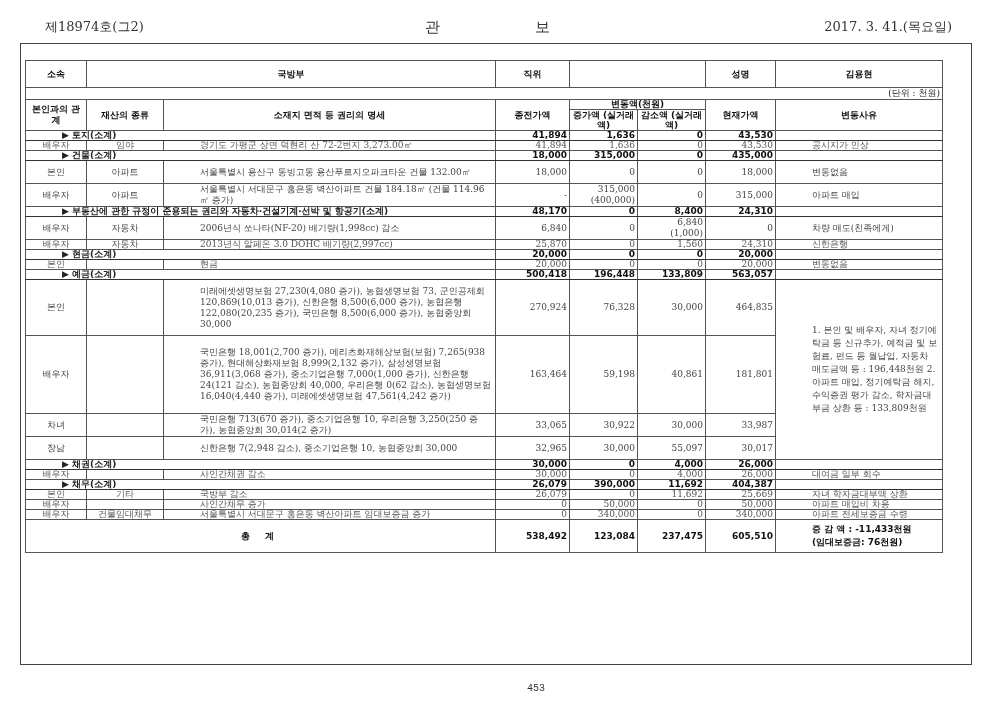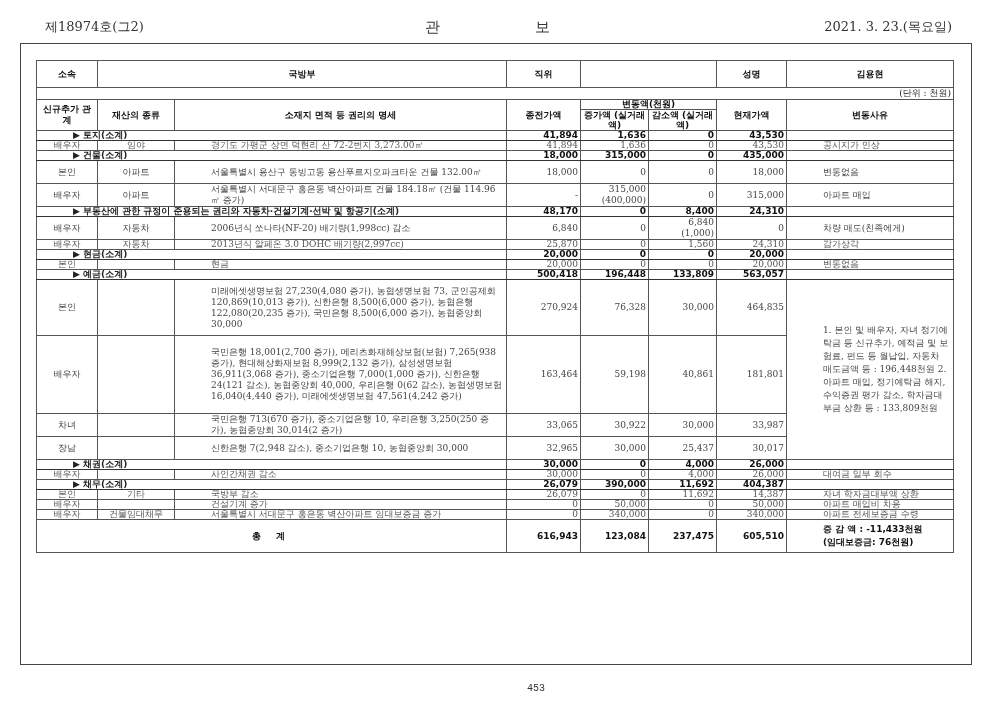--- a/index.html
+++ b/index.html
@@ -8,21 +8,21 @@
   .hdr { position:absolute; top:18px; font-size:13px; color:#333; }
   .hdr.left { left:45px;text-align:center; }
   .hdr.c1 { left:425px; font-size:15px; }
   .hdr.c2 { left:535px; font-size:15px; }
   .hdr.right { right:48px; }
   .frame { position:absolute; left:20px; top:43px; width:952px; height:622px;
            border:1.5px solid #444; box-sizing:border-box; }
   .pagenum { position:absolute; top:683px; left:0; width:1000px; text-align:center;
              font-family:Liberation Mono, monospace; font-size:10px; color:#333;padding-left:36px; }
 
-  table { position:absolute; left:36px; top:60px; width:917px; border-collapse:collapse;
+  table { position:absolute; left:25px; top:60px; width:917px; border-collapse:collapse;
           table-layout:fixed; font-size:9px; line-height:11px; }
   td { border:1px solid #555; padding:0 2px; vertical-align:middle; overflow:hidden; }
   .b { font-weight:bold; font-family:"DejaVu Sans", sans-serif; color:#111; }
   .c { text-align:center; }
   .r { text-align:right; }
   .l { text-align:left;padding-left:36px; }
   .hd td { height:26px; }
   .unit { text-align:right; font-size:9px; border-top:none; height:10px; }
   .sub td { height:9px; font-size:9px; line-height:9px; border-bottom:1.5px solid #333; }
   .sub td.lbl { font-weight:bold; font-family:"DejaVu Sans", sans-serif; }
@@ -30,21 +30,21 @@
   .norm td { color:#444; }
   .total td { height:32px; }
   .thead td { font-weight:bold; font-family:"DejaVu Sans", sans-serif; color:#111; }
 </style>
 </head>
 <body>
 
 <div class="hdr left">제18974호(그2)</div>
 <div class="hdr c1">관</div>
 <div class="hdr c2">보</div>
-<div class="hdr right">2021. 3. 23.(목요일)</div>
+<div class="hdr right">2017. 3. 41.(목요일)</div>
 
 <div class="frame"></div>
 
 <table>
   <colgroup>
     <col style="width:61px">
       <col style="width:77px">
       <col style="width:332px">
       <col style="width:74px">
     <col style="width:68px">
@@ -60,21 +60,21 @@
     <td class="c">직위</td>
     <td class="c" colspan="2"></td>
     <td class="c">성명</td>
     <td class="c">김용현</td>
   </tr>
   <tr>
     <td colspan="8" class="unit">(단위 : 천원)</td>
   </tr>
 
   <tr class="thead">
-    <td class="c" rowspan="2" style="height:30px">신규추가 관계</td>
+    <td class="c" rowspan="2" style="height:30px">본인과의 관계</td>
     <td class="c" rowspan="2">재산의 종류</td>
     <td class="c" rowspan="2">소재지 면적 등 권리의 명세</td>
     <td class="c" rowspan="2">종전가액</td>
     <td class="c" colspan="2" style="height:9px;line-height:9px">변동액(천원)</td>
     <td class="c" rowspan="2">현재가액</td>
     <td class="c" rowspan="2">변동사유</td>
   </tr>
   <tr class="thead">
     <td class="c" style="height:20px;line-height:10px">증가액 (실거래액)</td>
     <td class="c" style="line-height:10px">감소액 (실거래액)</td>
@@ -153,21 +153,21 @@
     <td class="l">차량 매도(친족에게)</td>
   </tr>
   <tr class="tight">
     <td class="c">배우자</td>
     <td class="c">자동차</td>
     <td class="l">2013년식 알페온 3.0 DOHC 배기량(2,997cc)</td>
     <td class="r">25,870</td>
     <td class="r">0</td>
     <td class="r">1,560</td>
     <td class="r">24,310</td>
-    <td class="l">감가상각</td>
+    <td class="l">신한은행</td>
   </tr>
 
   <tr class="sub">
     <td colspan="3" class="lbl l">▶ 현금(소계)</td>
     <td class="r b">20,000</td>
     <td class="r b">0</td>
     <td class="r b">0</td>
     <td class="r b">20,000</td>
     <td></td>
   </tr>
@@ -217,21 +217,21 @@
     <td class="r">30,922</td>
     <td class="r">30,000</td>
     <td class="r">33,987</td>
   </tr>
   <tr class="norm">
     <td class="c" style="height:22px">장남</td>
     <td></td>
     <td class="l">신한은행 7(2,948 감소), 중소기업은행 10, 농협중앙회 30,000</td>
     <td class="r">32,965</td>
     <td class="r">30,000</td>
-    <td class="r">25,437</td>
+    <td class="r">55,097</td>
     <td class="r">30,017</td>
   </tr>
 
   <tr class="sub">
     <td colspan="3" class="lbl l">▶ 채권(소계)</td>
     <td class="r b">30,000</td>
     <td class="r b">0</td>
     <td class="r b">4,000</td>
     <td class="r b">26,000</td>
     <td></td>
@@ -255,47 +255,47 @@
     <td class="r b">404,387</td>
     <td></td>
   </tr>
   <tr class="tight">
     <td class="c">본인</td>
     <td class="c">기타</td>
     <td class="l">국방부 감소</td>
     <td class="r">26,079</td>
     <td class="r">0</td>
     <td class="r">11,692</td>
-    <td class="r">14,387</td>
+    <td class="r">25,669</td>
     <td class="l">자녀 학자금대부액 상환</td>
   </tr>
   <tr class="tight">
     <td class="c">배우자</td>
     <td class="c"></td>
-    <td class="l">건설기계 증가</td>
+    <td class="l">사인간채무 증가</td>
     <td class="r">0</td>
     <td class="r">50,000</td>
     <td class="r">0</td>
     <td class="r">50,000</td>
     <td class="l">아파트 매입비 차용</td>
   </tr>
   <tr class="tight">
     <td class="c">배우자</td>
     <td class="c">건물임대채무</td>
     <td class="l" style="white-space:nowrap">서울특별시 서대문구 홍은동 벽산아파트 임대보증금 증가</td>
     <td class="r">0</td>
     <td class="r">340,000</td>
     <td class="r">0</td>
     <td class="r">340,000</td>
     <td class="l">아파트 전세보증금 수령</td>
   </tr>
 
   <tr class="total">
     <td colspan="3" class="c b" style="letter-spacing:6px">총 계</td>
-    <td class="r b">616,943</td>
+    <td class="r b">538,492</td>
     <td class="r b">123,084</td>
     <td class="r b">237,475</td>
     <td class="r b">605,510</td>
     <td class="l b" style="line-height:13px">
       <div>증 감 액 : -11,433천원</div>
       <div>(임대보증금: 76천원)</div>
     </td>
   </tr>
 </tbody>
   </table>

